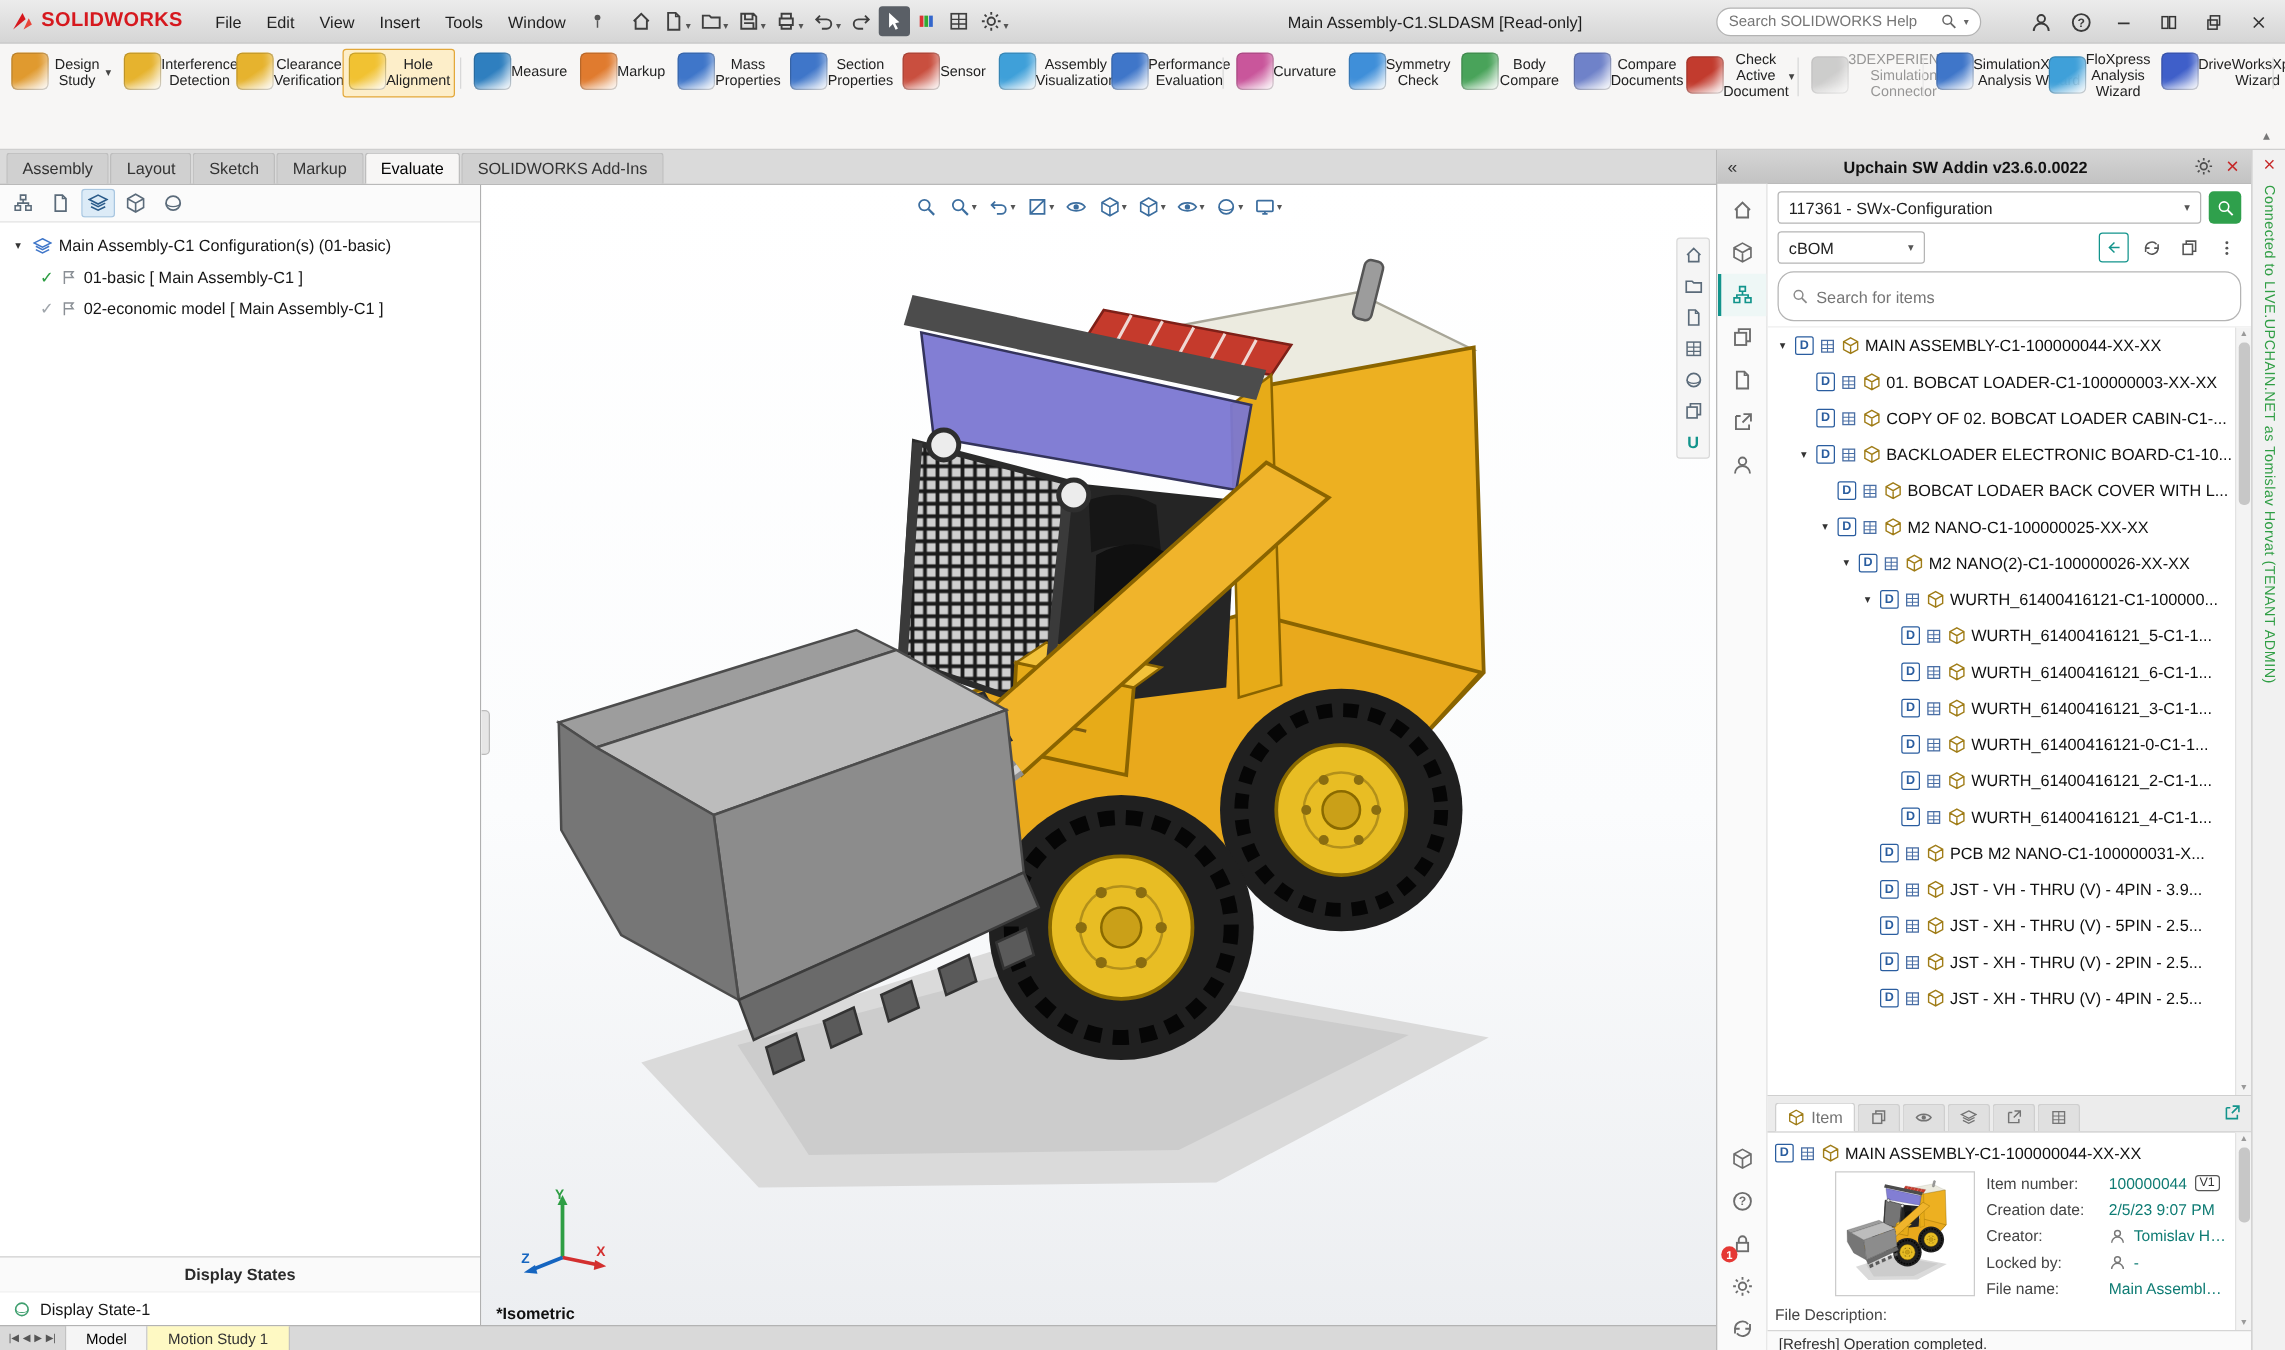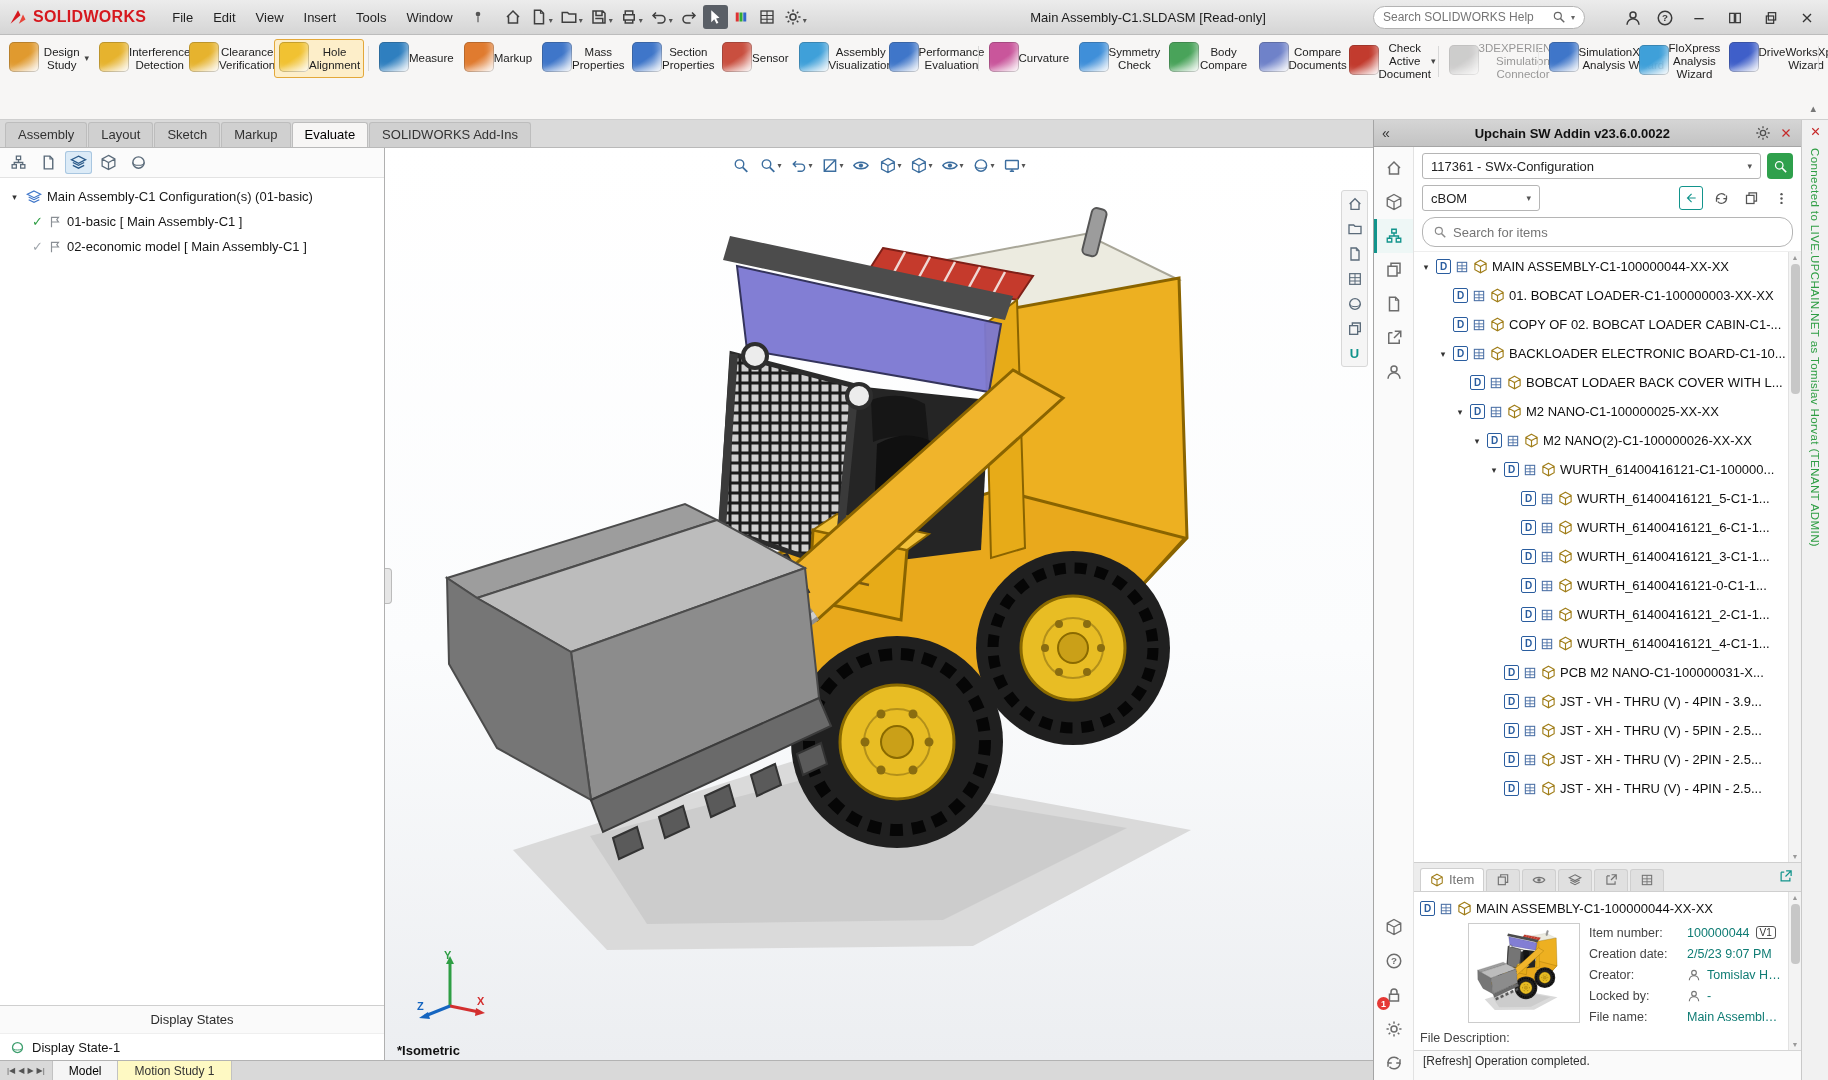--- a/index.html
+++ b/index.html
@@ -46,21 +46,21 @@
 #leftpanel{position:absolute;top:148px;left:0;width:385px;bottom:20px;background:#fff;border-right:1px solid #b0b0b0;display:flex;flex-direction:column;}
 .lp-tabs{display:flex;gap:3px;padding:3px 5px;border-bottom:1px solid #e3e3e3;background:#fbfbfb;}
 .lp-tab{width:27px;height:23px;display:flex;align-items:center;justify-content:center;color:#5b6b7a;border-radius:3px;}
 .lp-tab[data-state="active"]{background:#dcebf7;box-shadow:inset 0 0 0 1px #a8c6e0;color:#2b5b8a;}
 .lp-title{text-align:center;font-size:13px;font-weight:bold;color:#2b2b2b;padding:6px 0 5px;border-bottom:1px solid #efefef;}
 .cfg-tree{padding:6px 8px;font-size:13px;color:#161616;flex:1;overflow:hidden;}
 .cfg-row{display:flex;align-items:center;gap:5px;height:25px;white-space:nowrap;}
 .cfg-row .tw{width:13px;font-size:9px;color:#333;text-align:center;flex:none;}
 .cfg-indent{margin-left:24px;}
 .check{font-weight:bold;font-size:13px;color:var(--c,#2e9e44);}
-.ds-header{border-top:1px solid #cfcfcf;text-align:center;font-size:13px;font-weight:normal;color:#2b2b2b;padding:6px 0;background:#fafafa;margin-top:20px;}
+.ds-header{border-top:1px solid #cfcfcf;text-align:center;font-size:13px;font-weight:bold;color:#2b2b2b;padding:6px 0;background:#fafafa;margin-top:20px;}
 .ds-row{display:flex;align-items:center;gap:7px;padding:0 10px;font-size:13px;border-top:1px solid #efefef;height:27px;color:#161616;}
 
 
 #viewport{position:absolute;top:148px;left:385px;width:988px;bottom:20px;background:linear-gradient(180deg,#ffffff 0%,#fbfcfd 55%,#eceef1 100%);overflow:hidden;}
 .loader-stage{position:absolute;inset:0;}
 .hud{position:absolute;top:5px;left:50%;transform:translateX(-50%);display:flex;gap:3px;align-items:center;background:rgba(255,255,255,.55);border-radius:4px;padding:2px 6px;}
 .hud-btn{display:flex;align-items:center;padding:2px 3px;color:#3c6e9f;border-radius:3px;}
 .hud-caret{font-size:8px;color:#555;margin-left:1px;}
 .taskpane-strip{position:absolute;right:5px;top:42px;width:27px;background:#f5f5f5;border:1px solid #d8d8d8;border-radius:3px;display:flex;flex-direction:column;align-items:center;padding:5px 0;gap:9px;color:#5b6b7a;}
 .tp-u{font-size:13px;font-weight:bold;color:#12948c;}
@@ -94,21 +94,21 @@
 .uc-controls{padding:6px 8px 4px;display:flex;flex-direction:column;gap:6px;flex:none;}
 .row{display:flex;align-items:center;gap:6px;}
 .select{border:1px solid #b5b5b5;background:#fff;height:26px;display:flex;align-items:center;padding:0 8px;font-size:13px;color:#222;border-radius:3px;white-space:nowrap;}
 .sel-caret{margin-left:auto;font-size:9px;color:#555;padding-left:10px;}
 .project-select{flex:1;min-width:0;}
 .search-btn{width:26px;height:26px;flex:none;background:#2fa04c;border-radius:4px;display:flex;align-items:center;justify-content:center;color:#fff;}
 .bom-select{width:118px;}
 .ctl-spacer{flex:1;}
 .ctl-btn{width:24px;height:24px;display:flex;align-items:center;justify-content:center;color:#555;border-radius:3px;}
 .ctl-btn.teal{color:#12948c;border:1px solid #12948c;}
-.items-search{flex:1;height:30px;border:1px solid #b5b5b5;border-radius:13px;display:flex;align-items:center;gap:6px;padding:0 10px;color:#8a8a8a;}
+.items-search{flex:1;height:40px;border:1px solid #b5b5b5;border-radius:13px;display:flex;align-items:center;gap:6px;padding:0 10px;color:#8a8a8a;}
 .items-search input{border:none;outline:none;flex:1;font-size:13px;color:#333;background:transparent;min-width:0;}
 .uc-treewrap{flex:1;display:flex;min-height:0;border-top:1px solid #eee;}
 .uc-tree{flex:1;overflow:hidden;min-width:0;}
 .tree-row{display:flex;align-items:center;gap:4px;height:29px;padding-left:calc(6px + var(--d,0)*17px);font-size:13px;color:#101010;white-space:nowrap;overflow:hidden;}
 .tw-arrow{width:12px;font-size:9px;color:#333;text-align:center;flex:none;}
 .badge-d{min-width:15px;height:15px;border:1.5px solid #2a5d9f;color:#2a5d9f;font-size:10px;font-weight:bold;display:flex;align-items:center;justify-content:center;border-radius:2px;background:#fff;flex:none;}
 .t-grid{color:#4a6fa5;}
 .t-cube{color:#a07d18;}
 .tree-label{overflow:hidden;text-overflow:ellipsis;}
 .uc-scroll{width:13px;flex:none;background:#f3f3f3;border-left:1px solid #e2e2e2;display:flex;flex-direction:column;align-items:center;padding:2px 0;font-size:7px;color:#999;}
@@ -126,21 +126,21 @@
 .thumb{width:112px;height:100px;border:1px solid #ccc;background:#fff;flex:none;}
 .fields{flex:1;display:flex;flex-direction:column;gap:2px;font-size:12.5px;min-width:0;}
 .fld{display:flex;align-items:center;gap:6px;height:19px;white-space:nowrap;overflow:hidden;}
 .fld-label{width:92px;color:#444;flex:none;}
 .fld-value{color:#0f7c74;overflow:hidden;text-overflow:ellipsis;}
 .fld-person{display:none;color:#777;}
 .fld[data-person="true"] .fld-person{display:inline-flex;}
 .fld-badge{display:none;border:1px solid #555;border-radius:3px;font-size:10px;padding:0 3px;color:#333;align-items:center;}
 .fld[data-badge] .fld-badge{display:inline-flex;}
 .file-desc{font-size:12.5px;color:#444;margin-top:5px;padding-bottom:3px;}
-.uc-status{flex:none;border-top:1px solid #d5d5d5;background:#fafafa;padding:3px 9px;font-size:12px;color:#2f2f2f;height:30px;white-space:nowrap;overflow:hidden;}
+.uc-status{flex:none;border-top:1px solid #d5d5d5;background:#fafafa;padding:3px 9px;font-size:12px;color:#2f2f2f;height:16px;white-space:nowrap;overflow:hidden;}
 
 
 #rightstrip{position:absolute;top:120px;left:1801px;width:27px;bottom:0;background:#f1f1f1;border-left:1px solid #c9c9c9;display:flex;flex-direction:column;align-items:center;padding-top:5px;gap:10px;}
 .strip-close{color:#c62828;display:flex;}
 .strip-text{writing-mode:vertical-rl;font-size:11.5px;color:#2f9e44;letter-spacing:.4px;white-space:nowrap;}
 </style>
 </head>
 <body>
 
 <svg width="0" height="0" style="position:absolute" aria-hidden="true">

